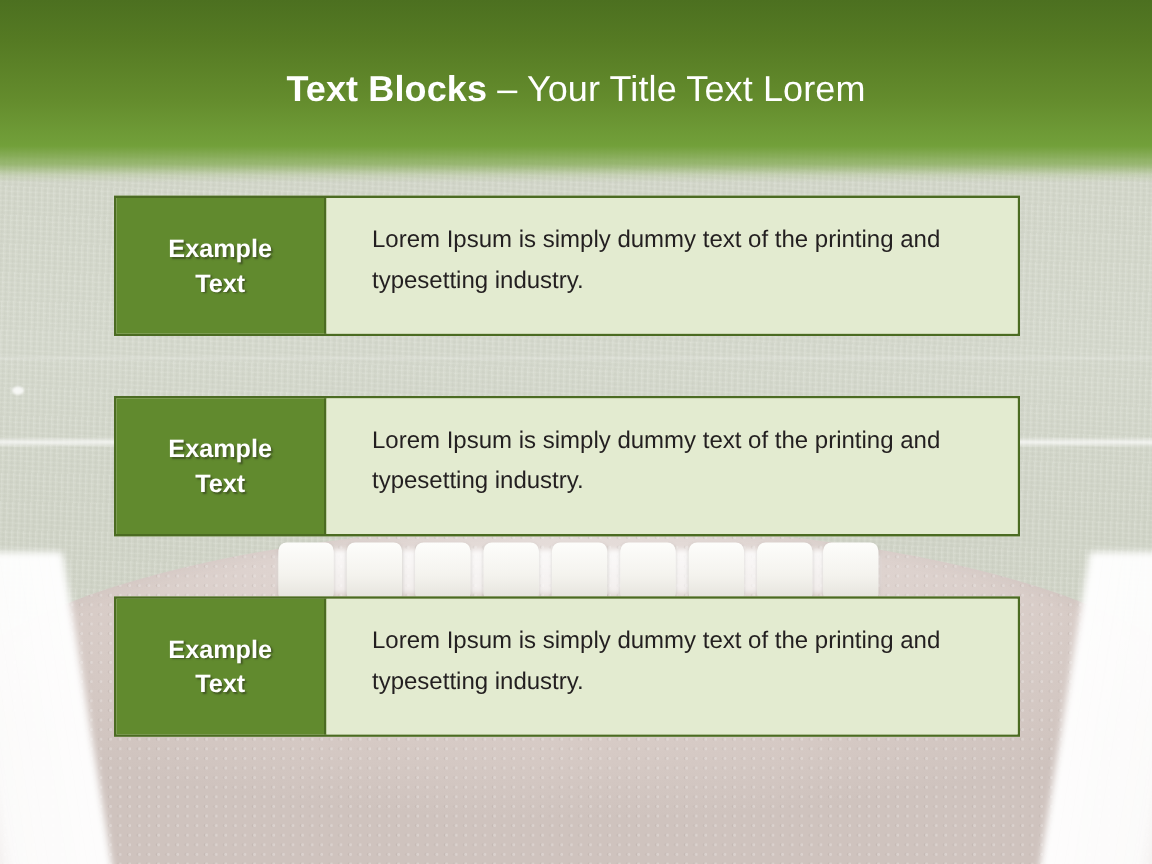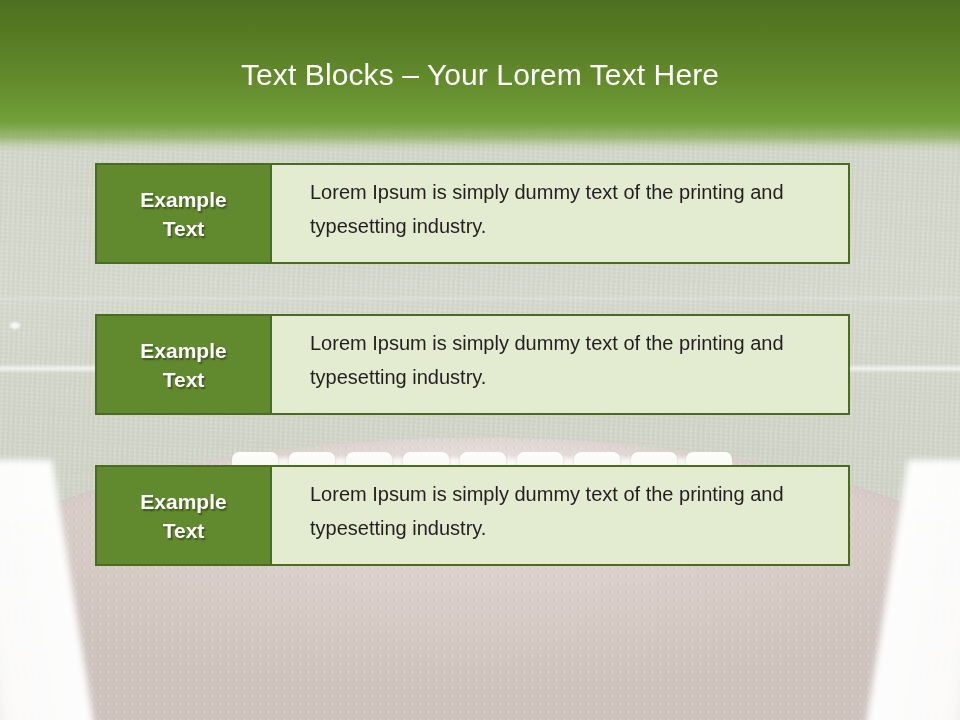--- a/index.html
+++ b/index.html
@@ -155,35 +155,35 @@
     left: 0;
     top: 56px;
     width: 960px;
     text-align: center;
     color: #ffffff;
     font-size: 30px;
     line-height: 38px;
     letter-spacing: .1px;
     white-space: nowrap;
   }
-  .slide-title .t-bold { font-weight: normal; margin-top: 39px; }
+  .slide-title .t-bold { font-weight: bold; margin-top: 39px; }
   .slide-title .t-norm { font-weight: normal; }
 
   
   .blocks {
     position: absolute;
     left: 95px;
     top: 163px;
     width: 755px;
   }
   .text-block {
     position: relative;
     display: flex;
     width: 755px;
-    height: 101px;
+    height: 117px;
     box-sizing: border-box;
     border: 2px solid #4b6b22;
     margin-bottom: 50px;
     background: #e3ebd0;
   }
   .block-label {
     width: 175px;
     flex: 0 0 175px;
     box-sizing: border-box;
     background: #618a2e;
@@ -239,21 +239,21 @@
     <div class="lace" style="left:228px;"></div>
     <div class="lace" style="left:285px;"></div>
     <div class="lace" style="left:342px;"></div>
     <div class="lace" style="left:399px;"></div>
     <div class="lace" style="left:454px;"></div>
   </div>
 
   <div class="header-band"></div>
 
   <div class="slide-title">
-    <span class="t-bold">Text Blocks</span><span class="t-norm"> – </span><span class="t-norm">Your Lorem Text Here</span>
+    <span class="t-bold">Text Blocks</span><span class="t-norm"> – </span><span class="t-norm">Your Title Text Lorem</span>
   </div>
 
   <div class="blocks">
 
     <div class="text-block">
       <div class="block-label">
         <span>Example</span>
         <span>Text</span>
       </div>
       <div class="block-body">

